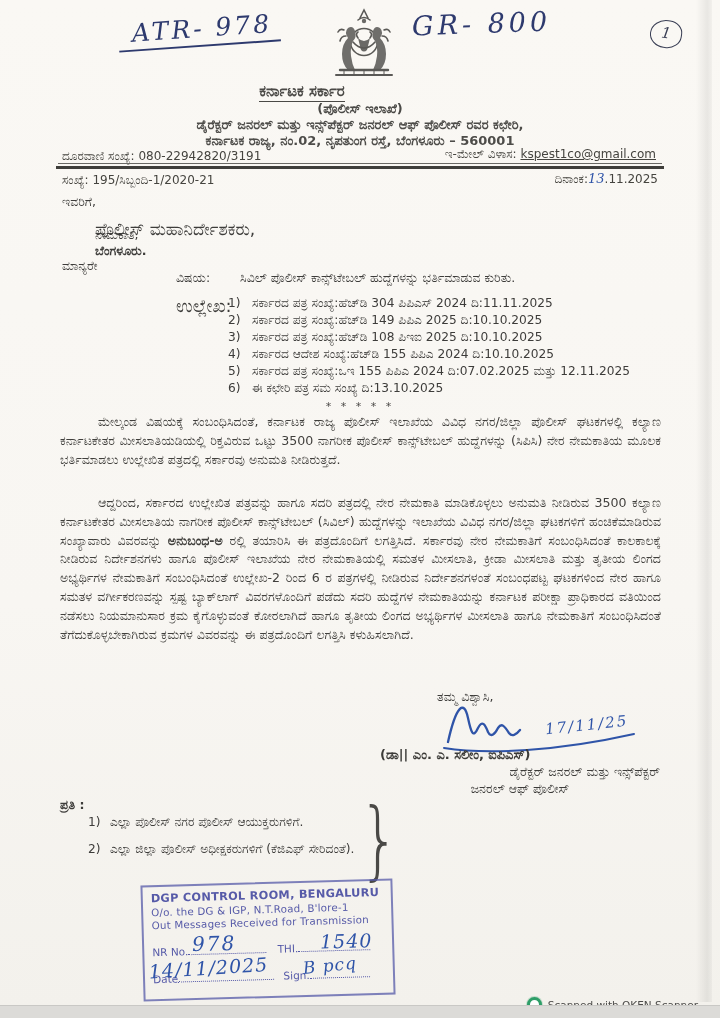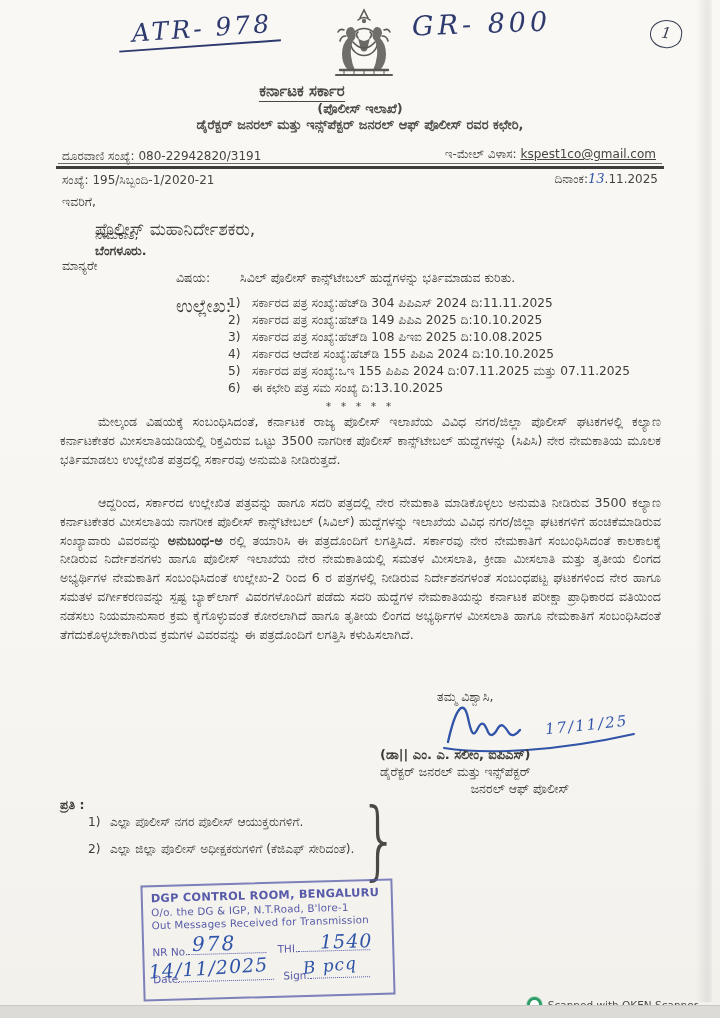--- a/index.html
+++ b/index.html
@@ -77,21 +77,21 @@
     position:absolute;left:60px;width:601px;font-size:12.6px;line-height:18.8px;
     text-align:justify;color:#403f3c;overflow:hidden;
   }
   .p1{top:413px;height:78px;text-indent:38px;}
   .p2{top:494px;height:198px;text-indent:38px;}
   
   .closing{position:absolute;left:437px;top:689px;font-size:12.5px;}
   .sig-svg{position:absolute;left:438px;top:694px;width:200px;height:62px;}
   .sig-date{position:absolute;left:545px;top:716px;font-size:15px;transform:rotate(-6deg);letter-spacing:2px;}
   .sig-name{position:absolute;left:380px;top:747px;width:280px;font-size:13px;font-weight:bold;color:#3c3b38;}
-  .sig-desig1{position:absolute;left:380px;top:764px;width:280px;text-align:left;font-size:12.5px;}
+  .sig-desig1{position:absolute;left:380px;top:764px;width:280px;text-align:right;font-size:12.5px;}
   .sig-desig2{position:absolute;left:380px;top:781px;width:280px;text-align:center;font-size:12.5px;}
   
   .copy-label{position:absolute;left:60px;top:797px;font-size:12.5px;font-weight:bold;}
   .copy-list{position:absolute;left:88px;top:814px;width:268px;height:64px;overflow:hidden;font-size:12.2px;line-height:17px;}
   .copy-row{display:flex;margin-bottom:10px;}
   .copy-row .n{width:22px;flex:0 0 22px;}
   .copy-row .t{flex:1;}
   .brace{
     position:absolute;left:352px;top:796px;font-size:86px;font-weight:200;color:#4a4946;
     transform:scaleX(0.75) scaleY(1.0);line-height:86px;font-family:"DejaVu Sans", sans-serif;
@@ -150,20 +150,21 @@
 
       <path d="M20,62 L68,62" stroke-width="2.4"></path>
       <path d="M16,67 L72,67" stroke-width="2"></path>
       <path d="M24,62 L24,67 M34,62 L34,67 M44,62 L44,67 M54,62 L54,67 M64,62 L64,67" stroke-width="1"></path>
     </g>
   </svg>
 
   <div class="h-title"><span>ಕರ್ನಾಟಕ ಸರ್ಕಾರ</span></div>
   <div class="h-sub">(ಪೊಲೀಸ್ ಇಲಾಖೆ)</div>
   <div class="h-off1">ಡೈರೆಕ್ಟರ್ ಜನರಲ್ ಮತ್ತು ಇನ್ಸ್‌ಪೆಕ್ಟರ್ ಜನರಲ್ ಆಫ್ ಪೊಲೀಸ್ ರವರ ಕಛೇರಿ,</div>
+  <div class="h-off2">ಕರ್ನಾಟಕ ರಾಜ್ಯ, ನಂ.02, ನೃಪತುಂಗ ರಸ್ತೆ, ಬೆಂಗಳೂರು – 560001</div>
   <div class="h-phone">ದೂರವಾಣಿ ಸಂಖ್ಯೆ: 080-22942820/3191</div>
   <div class="h-email"><span>ಇ-ಮೇಲ್ ವಿಳಾಸ: </span><span class="em">kspest1co@gmail.com</span></div>
   <div class="rule-thin"></div>
   <div class="rule-thick"></div>
 
   <div class="meta-no">ಸಂಖ್ಯೆ: 195/ಸಿಬ್ಬಂದಿ-1/2020-21</div>
   <div class="meta-date">
     <span>ದಿನಾಂಕ:</span><span class="hd hand-blue">13</span><span>.11.2025</span>
   </div>
 
@@ -181,29 +182,29 @@
     <div class="ref-row">
         <span class="n">1)</span>
         <span class="t">ಸರ್ಕಾರದ ಪತ್ರ ಸಂಖ್ಯೆ:ಹೆಚ್‌ಡಿ 304 ಪಿಪಿಎಸ್ 2024 ದಿ:11.11.2025</span>
       </div>
     <div class="ref-row">
         <span class="n">2)</span>
         <span class="t">ಸರ್ಕಾರದ ಪತ್ರ ಸಂಖ್ಯೆ:ಹೆಚ್‌ಡಿ 149 ಪಿಪಿಎ 2025 ದಿ:10.10.2025</span>
       </div>
     <div class="ref-row">
         <span class="n">3)</span>
-        <span class="t">ಸರ್ಕಾರದ ಪತ್ರ ಸಂಖ್ಯೆ:ಹೆಚ್‌ಡಿ 108 ಪಿಇಐ 2025 ದಿ:10.08.2025</span>
+        <span class="t">ಸರ್ಕಾರದ ಪತ್ರ ಸಂಖ್ಯೆ:ಹೆಚ್‌ಡಿ 108 ಪಿಇಐ 2025 ದಿ:10.10.2025</span>
       </div>
     <div class="ref-row">
         <span class="n">4)</span>
         <span class="t">ಸರ್ಕಾರದ ಆದೇಶ ಸಂಖ್ಯೆ:ಹೆಚ್‌ಡಿ 155 ಪಿಪಿಎ 2024 ದಿ:10.10.2025</span>
       </div>
     <div class="ref-row">
         <span class="n">5)</span>
-        <span class="t">ಸರ್ಕಾರದ ಪತ್ರ ಸಂಖ್ಯೆ:ಒಇ 155 ಪಿಪಿಎ 2024 ದಿ:07.11.2025 ಮತ್ತು 07.11.2025</span>
+        <span class="t">ಸರ್ಕಾರದ ಪತ್ರ ಸಂಖ್ಯೆ:ಒಇ 155 ಪಿಪಿಎ 2024 ದಿ:07.02.2025 ಮತ್ತು 12.11.2025</span>
       </div>
     <div class="ref-row">
         <span class="n">6)</span>
         <span class="t">ಈ ಕಛೇರಿ ಪತ್ರ ಸಮ ಸಂಖ್ಯೆ ದಿ:13.10.2025</span>
       </div>
   </div>
   <div class="stars">* * * * *</div>
 
   <div class="para p1">ಮೇಲ್ಕಂಡ ವಿಷಯಕ್ಕೆ ಸಂಬಂಧಿಸಿದಂತೆ, ಕರ್ನಾಟಕ ರಾಜ್ಯ ಪೊಲೀಸ್ ಇಲಾಖೆಯ ವಿವಿಧ ನಗರ/ಜಿಲ್ಲಾ ಪೊಲೀಸ್ ಘಟಕಗಳಲ್ಲಿ ಕಲ್ಯಾಣ ಕರ್ನಾಟಕೇತರ ಮೀಸಲಾತಿಯಡಿಯಲ್ಲಿ ರಿಕ್ತವಿರುವ ಒಟ್ಟು 3500 ನಾಗರೀಕ ಪೊಲೀಸ್ ಕಾನ್ಸ್‌ಟೇಬಲ್ ಹುದ್ದೆಗಳನ್ನು (ಸಿಪಿಸಿ) ನೇರ ನೇಮಕಾತಿಯ ಮೂಲಕ ಭರ್ತಿಮಾಡಲು ಉಲ್ಲೇಖಿತ ಪತ್ರದಲ್ಲಿ ಸರ್ಕಾರವು ಅನುಮತಿ ನೀಡಿರುತ್ತದೆ.</div>
   <div class="para p2">

